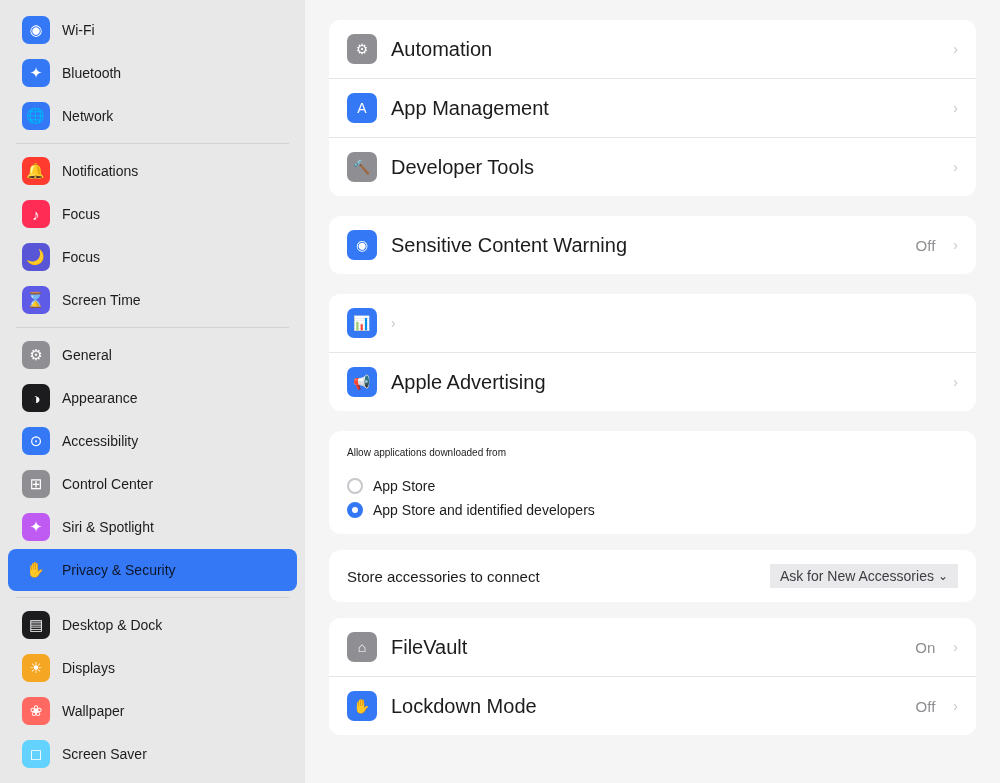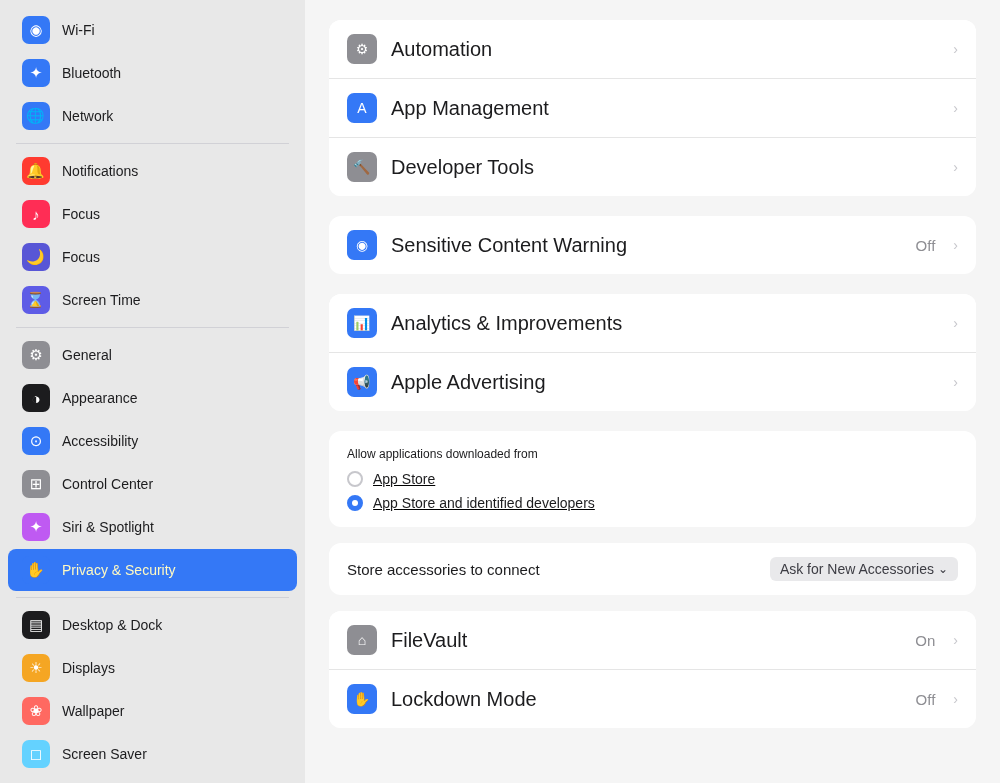--- a/index.html
+++ b/index.html
@@ -27,21 +27,21 @@
       padding: 7px 14px;
       border-radius: 8px;
       margin: 1px 8px;
       cursor: pointer;
       gap: 12px;
     }
     .sidebar-item.active {
       background: #3478f6;
     }
     .sidebar-item.active .sidebar-label {
-      color: #fef9c3;
+      color: #0f172a;
     }
     .sidebar-label {
       font-size: 14px;
       color: #1c1c1e;
       font-weight: 400;
     }
     .sidebar-icon {
       width: 28px;
       height: 28px;
       border-radius: 7px;
@@ -115,31 +115,30 @@
       padding-left: 4px;
     }
 
     .security-block {
       background: #fff;
       border-radius: 12px;
       padding: 16px 18px;
       margin-bottom: 16px;
     }
     .security-block-label {
-      font-size: 12px;
-      color: #1c1c1e;
-      margin-bottom: 10px;
+      font-size: 10px;
+      color: #1c1c1e;
+      margin-bottom: 20px;
     }
     .radio-row {
       display: flex;
       align-items: flex-start;
       gap: 10px;
       margin-bottom: 8px;
       cursor: pointer;
-      text-decoration: underline;
     }
     .radio-row:last-child { margin-bottom: 0; }
     .radio-circle {
       width: 16px;
       height: 16px;
       border-radius: 50%;
       border: 2px solid #c7c7cc;
       background: #fff;
       display: flex;
       align-items: center;
@@ -173,21 +172,21 @@
     .accessories-label {
       flex: 1;
       font-size: 15px;
       color: #1c1c1e;
     }
     .accessories-value {
       font-size: 14px;
       color: #3c3c43;
       background: #e9e9eb;
       padding: 4px 10px;
-      border-radius: 6px;
+      border-radius: 0;
       display: flex;
       align-items: center;
       gap: 4px;
     }
     .accessories-arrows {
       font-size: 12px;
       color: #3c3c43;
     }
 
     .sidebar-divider {
@@ -296,21 +295,20 @@
       <div class="section-row">
         <div class="row-icon" style="background: rgb(52, 120, 246); color: white; font-size: 14px;">◉</div>
         <span class="row-label">Sensitive Content Warning</span>
         <span class="row-value">Off</span>
         <span class="row-chevron">›</span>
       </div>
     </div>
     <div class="section-group">
       <div class="section-row">
         <div class="row-icon" style="background: rgb(52, 120, 246); color: white; font-size: 14px;">📊</div>
-        <span class="row-label">Analytics &amp; Improvements</span>
         <span class="row-chevron">›</span>
       </div>
       <div class="section-row">
         <div class="row-icon" style="background: rgb(52, 120, 246); color: white; font-size: 14px;">📢</div>
         <span class="row-label">Apple Advertising</span>
         <span class="row-chevron">›</span>
       </div>
     </div>
     <div class="security-block">
       <div class="security-block-label">Allow applications downloaded from</div>

